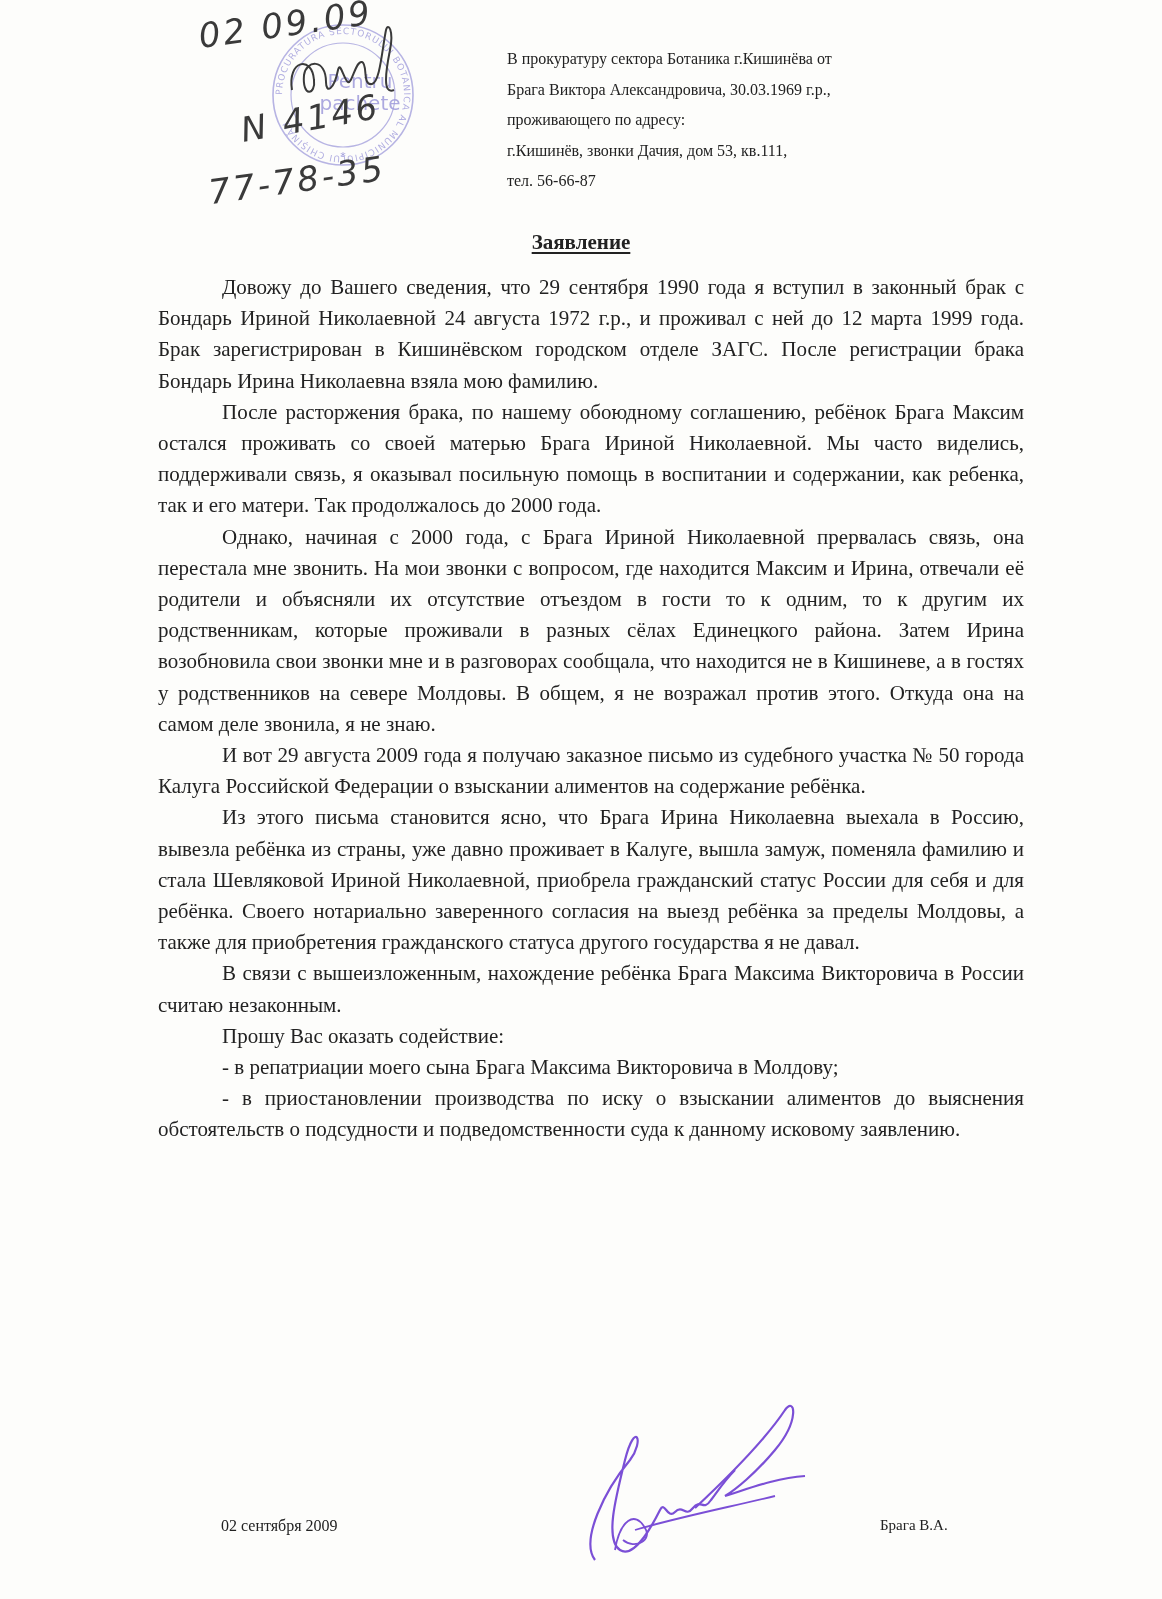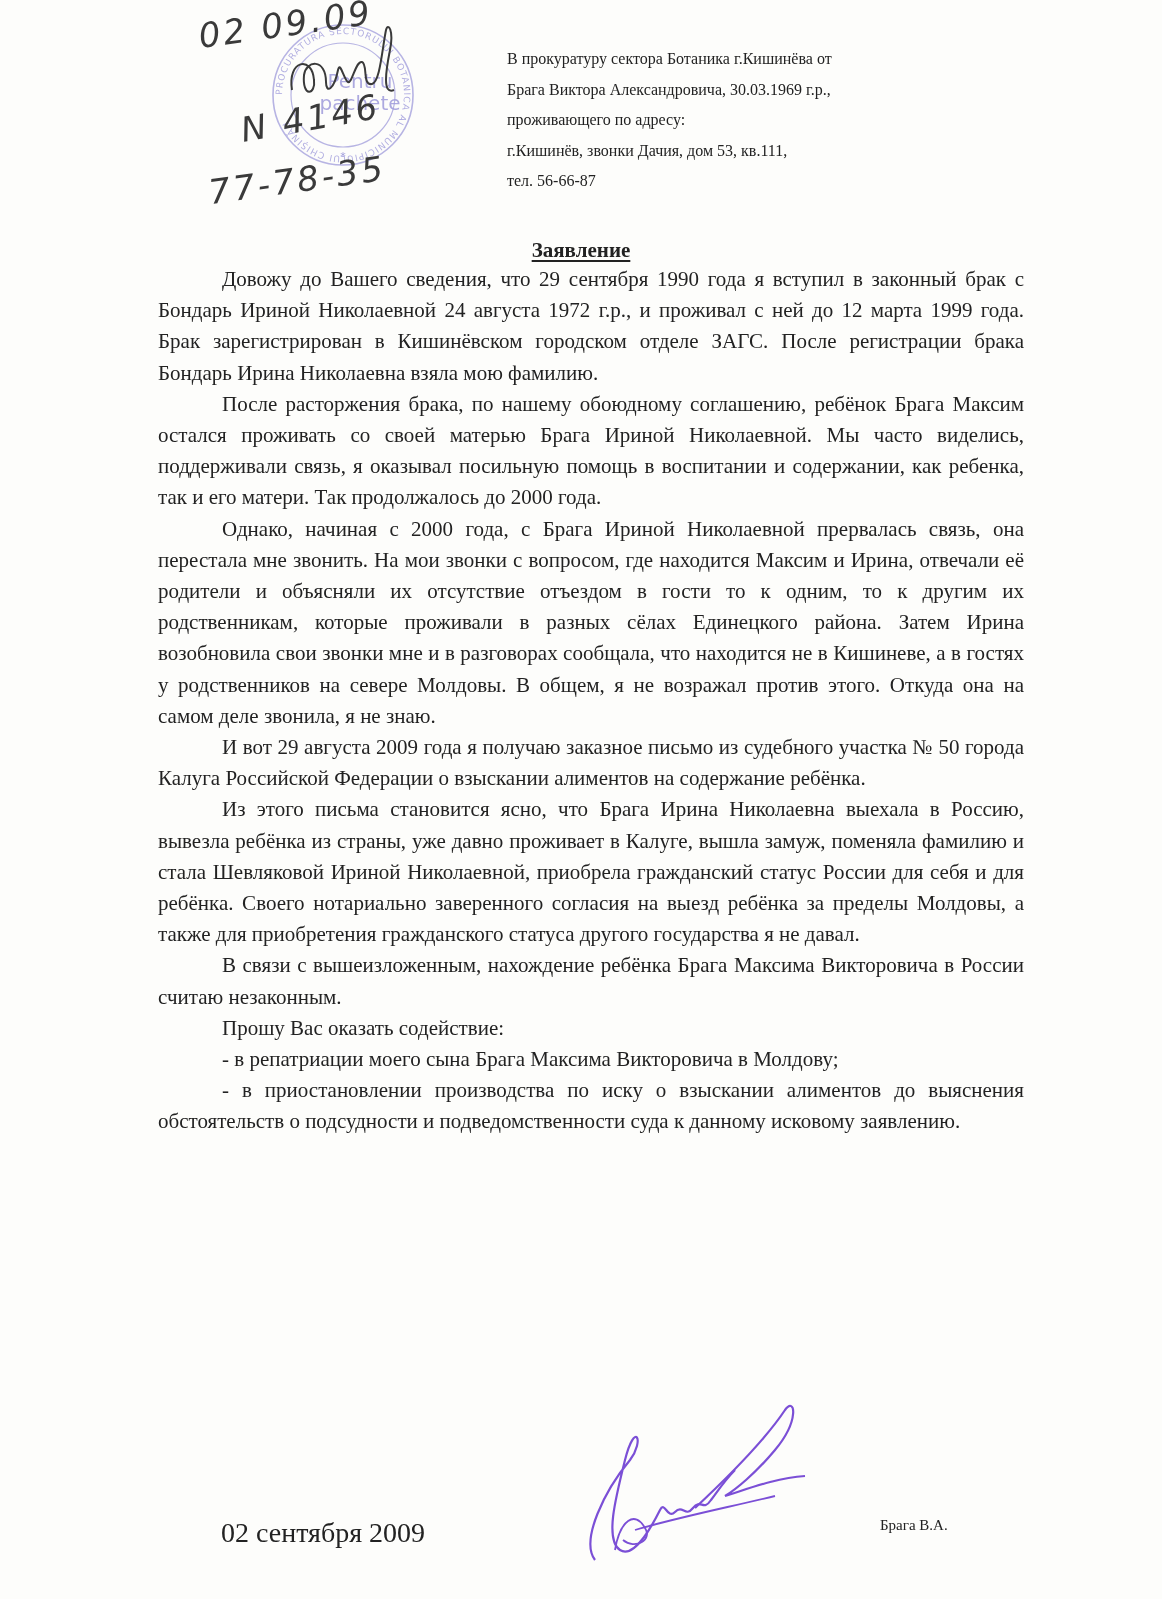--- a/index.html
+++ b/index.html
@@ -26,31 +26,31 @@
   
   .address {
     position: absolute; left: 507px; top: 44px; width: 560px;
     font-size: 16px; line-height: 30.5px; color: #222;
   }
   .address div { white-space: nowrap; }
 
   .title {
     position: absolute; left: 0; right: 0; top: 230px; text-align: center;
     font-size: 21px; font-weight: bold; text-decoration: underline;
-    text-underline-offset: 3px; color: #222; margin-top: 8px;
+    text-underline-offset: 3px; color: #222;
   }
 
   .body {
-    position: absolute; left: 158px; top: 264px; width: 866px;
+    position: absolute; left: 158px; top: 272px; width: 866px;
     font-size: 21px; line-height: 31.2px; color: #222;
   }
   .body p { margin: 0; text-align: justify; text-indent: 64px; }
 
   .footer-date {
-    position: absolute; left: 221px; top: 1517px; font-size: 28px; color: #222;
+    position: absolute; left: 221px; top: 1517px; font-size: 16px; color: #222;
   }
   .footer-name {
     position: absolute; left: 880px; top: 1517px; font-size: 15px; color: #222;
   }
   .signature { position: absolute; left: 575px; top: 1400px; width: 240px; height: 170px; }
 </style>
 </head>
 <body>
 
 <div class="page">

